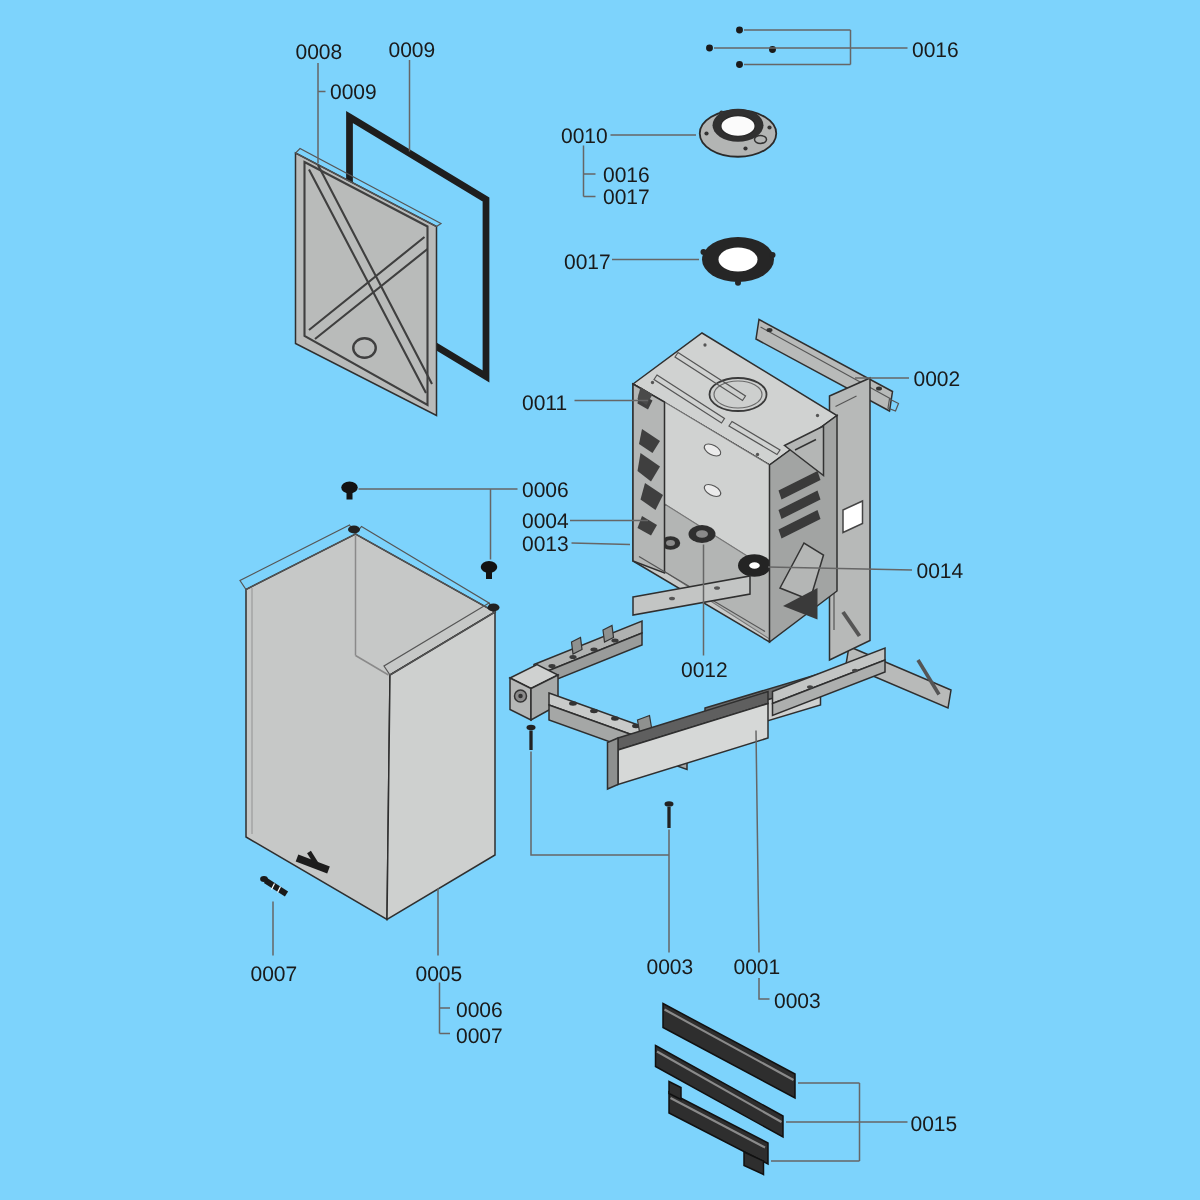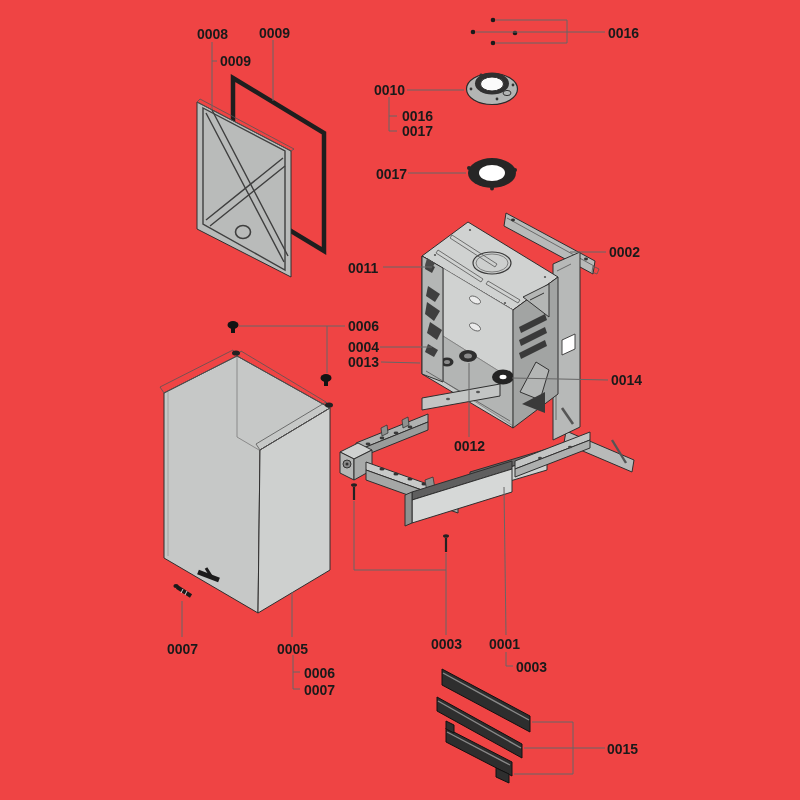--- a/index.html
+++ b/index.html
@@ -1,17 +1,17 @@
 <!DOCTYPE html>
 <html><head>
 <meta charset="utf-8">
 <style>
   html,body{margin:0;padding:0;background:#ffffff;}
-  .stage{position:relative;width:800px;height:800px;background:#ef4444;overflow:hidden;
-         font-family:"Liberation Sans",sans-serif;font-weight:bold;}
+  .stage{position:relative;width:800px;height:800px;background:#7dd3fc;overflow:hidden;
+         font-family:"Liberation Sans",sans-serif;}
   svg{position:absolute;left:0;top:0;}
   .callout{font-family:"Liberation Sans",sans-serif;font-size:14px;fill:#1a1a1a;}
   .leader{stroke:#666;stroke-width:1;fill:none;}
   .outline{stroke:#2f2f2f;stroke-width:1;}
   .thin{stroke:#555;stroke-width:.8;fill:none;}
 </style>
 </head>
 <body>
 
 <div class="stage">

